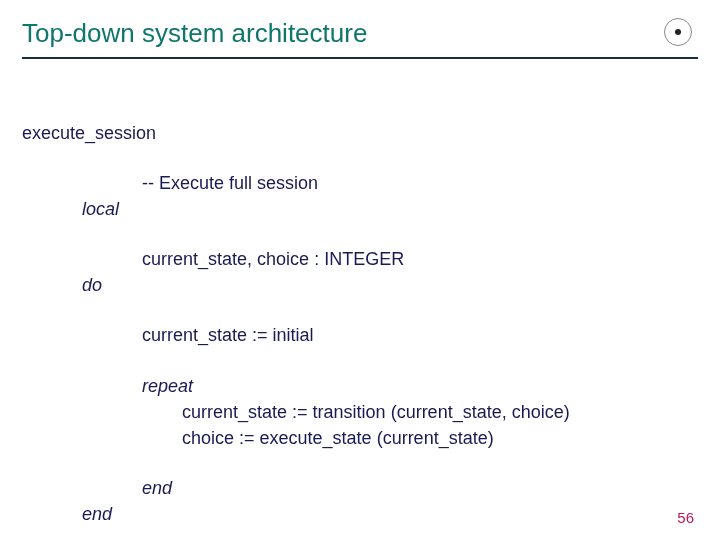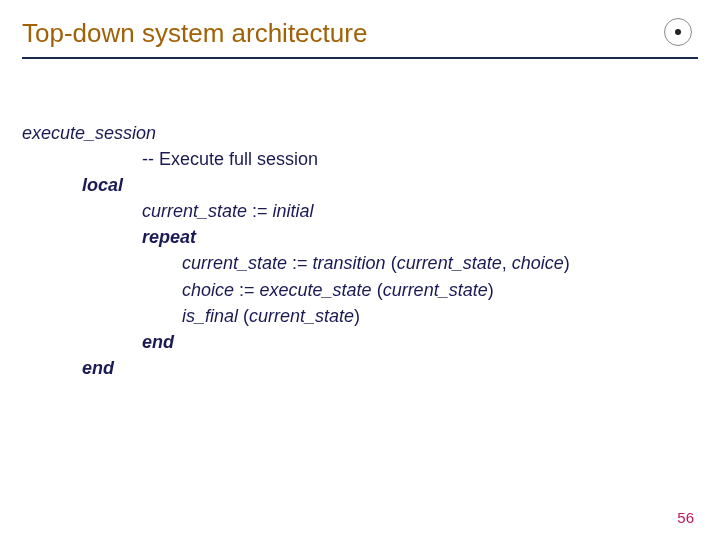--- a/index.html
+++ b/index.html
@@ -15,21 +15,21 @@
   .header {
     position: absolute;
     top: 18px;
     left: 22px;
     right: 22px;
     border-bottom: 2px solid #1a2a4a;
     padding-bottom: 8px;
   }
   .title {
     font-size: 26px;
-    color: #a16207;
+    color: #0f766e;
     font-weight: 400;
   }
   .logo {
     position: absolute;
     top: 18px;
     right: 28px;
     width: 26px;
     height: 26px;
     border: 1px solid #888;
     border-radius: 50%;
@@ -47,24 +47,24 @@
   .code {
     position: absolute;
     top: 120px;
     left: 22px;
     right: 22px;
     font-family: Verdana, Geneva, sans-serif;
     font-size: 18px;
     color: #1a1a55;
     line-height: 1.45;
   }
-  .i { font-style: italic; }
-  .bi { font-weight: bold; font-style: italic; }
+  .i { }
+  .bi { font-weight: normal; font-style: italic; }
   .ind1 { padding-left: 60px; display: block; }
-  .ind2 { padding-left: 120px; display: block; }
+  .ind2 { padding-left: 120px; display: block; margin-top: 24px; }
   .ind3 { padding-left: 160px; display: block; }
   .pagenum {
     position: absolute;
     bottom: 14px;
     right: 26px;
     font-size: 15px;
     color: #be185d;
   }
 </style>
 </head>
@@ -76,29 +76,30 @@
 
 <div class="logo">
   <div class="dot"></div>
 </div>
 
 <div class="code">
   <span class="i">execute_session</span><br>
   <span class="ind2">-- Execute full session</span>
   <span class="ind1 bi">local</span>
   <span class="ind2">
+    <span class="i">current_state</span><span>, </span><span class="i">choice </span><span>: </span><span class="i">INTEGER</span>
+  </span>
+  <span class="ind1 bi">do</span>
+  <span class="ind2">
     <span class="i">current_state</span><span> := </span><span class="i">initial</span>
   </span>
   <span class="ind2 bi">repeat</span>
   <span class="ind3">
     <span class="i">current_state</span><span> := </span><span class="i">transition</span><span> (</span><span class="i">current_state</span><span>, </span><span class="i">choice</span><span>)</span>
   </span>
   <span class="ind3">
     <span class="i">choice</span><span> := </span><span class="i">execute_state</span><span> (</span><span class="i">current_state</span><span>)</span>
   </span>
-  <span class="ind3">
-    <span class="i">is_final</span><span> (</span><span class="i">current_state</span><span>)</span>
-  </span>
   <span class="ind2 bi">end</span>
   <span class="ind1 bi">end</span>
 </div>
 
 <div class="pagenum">56</div>
 
 </body></html>

